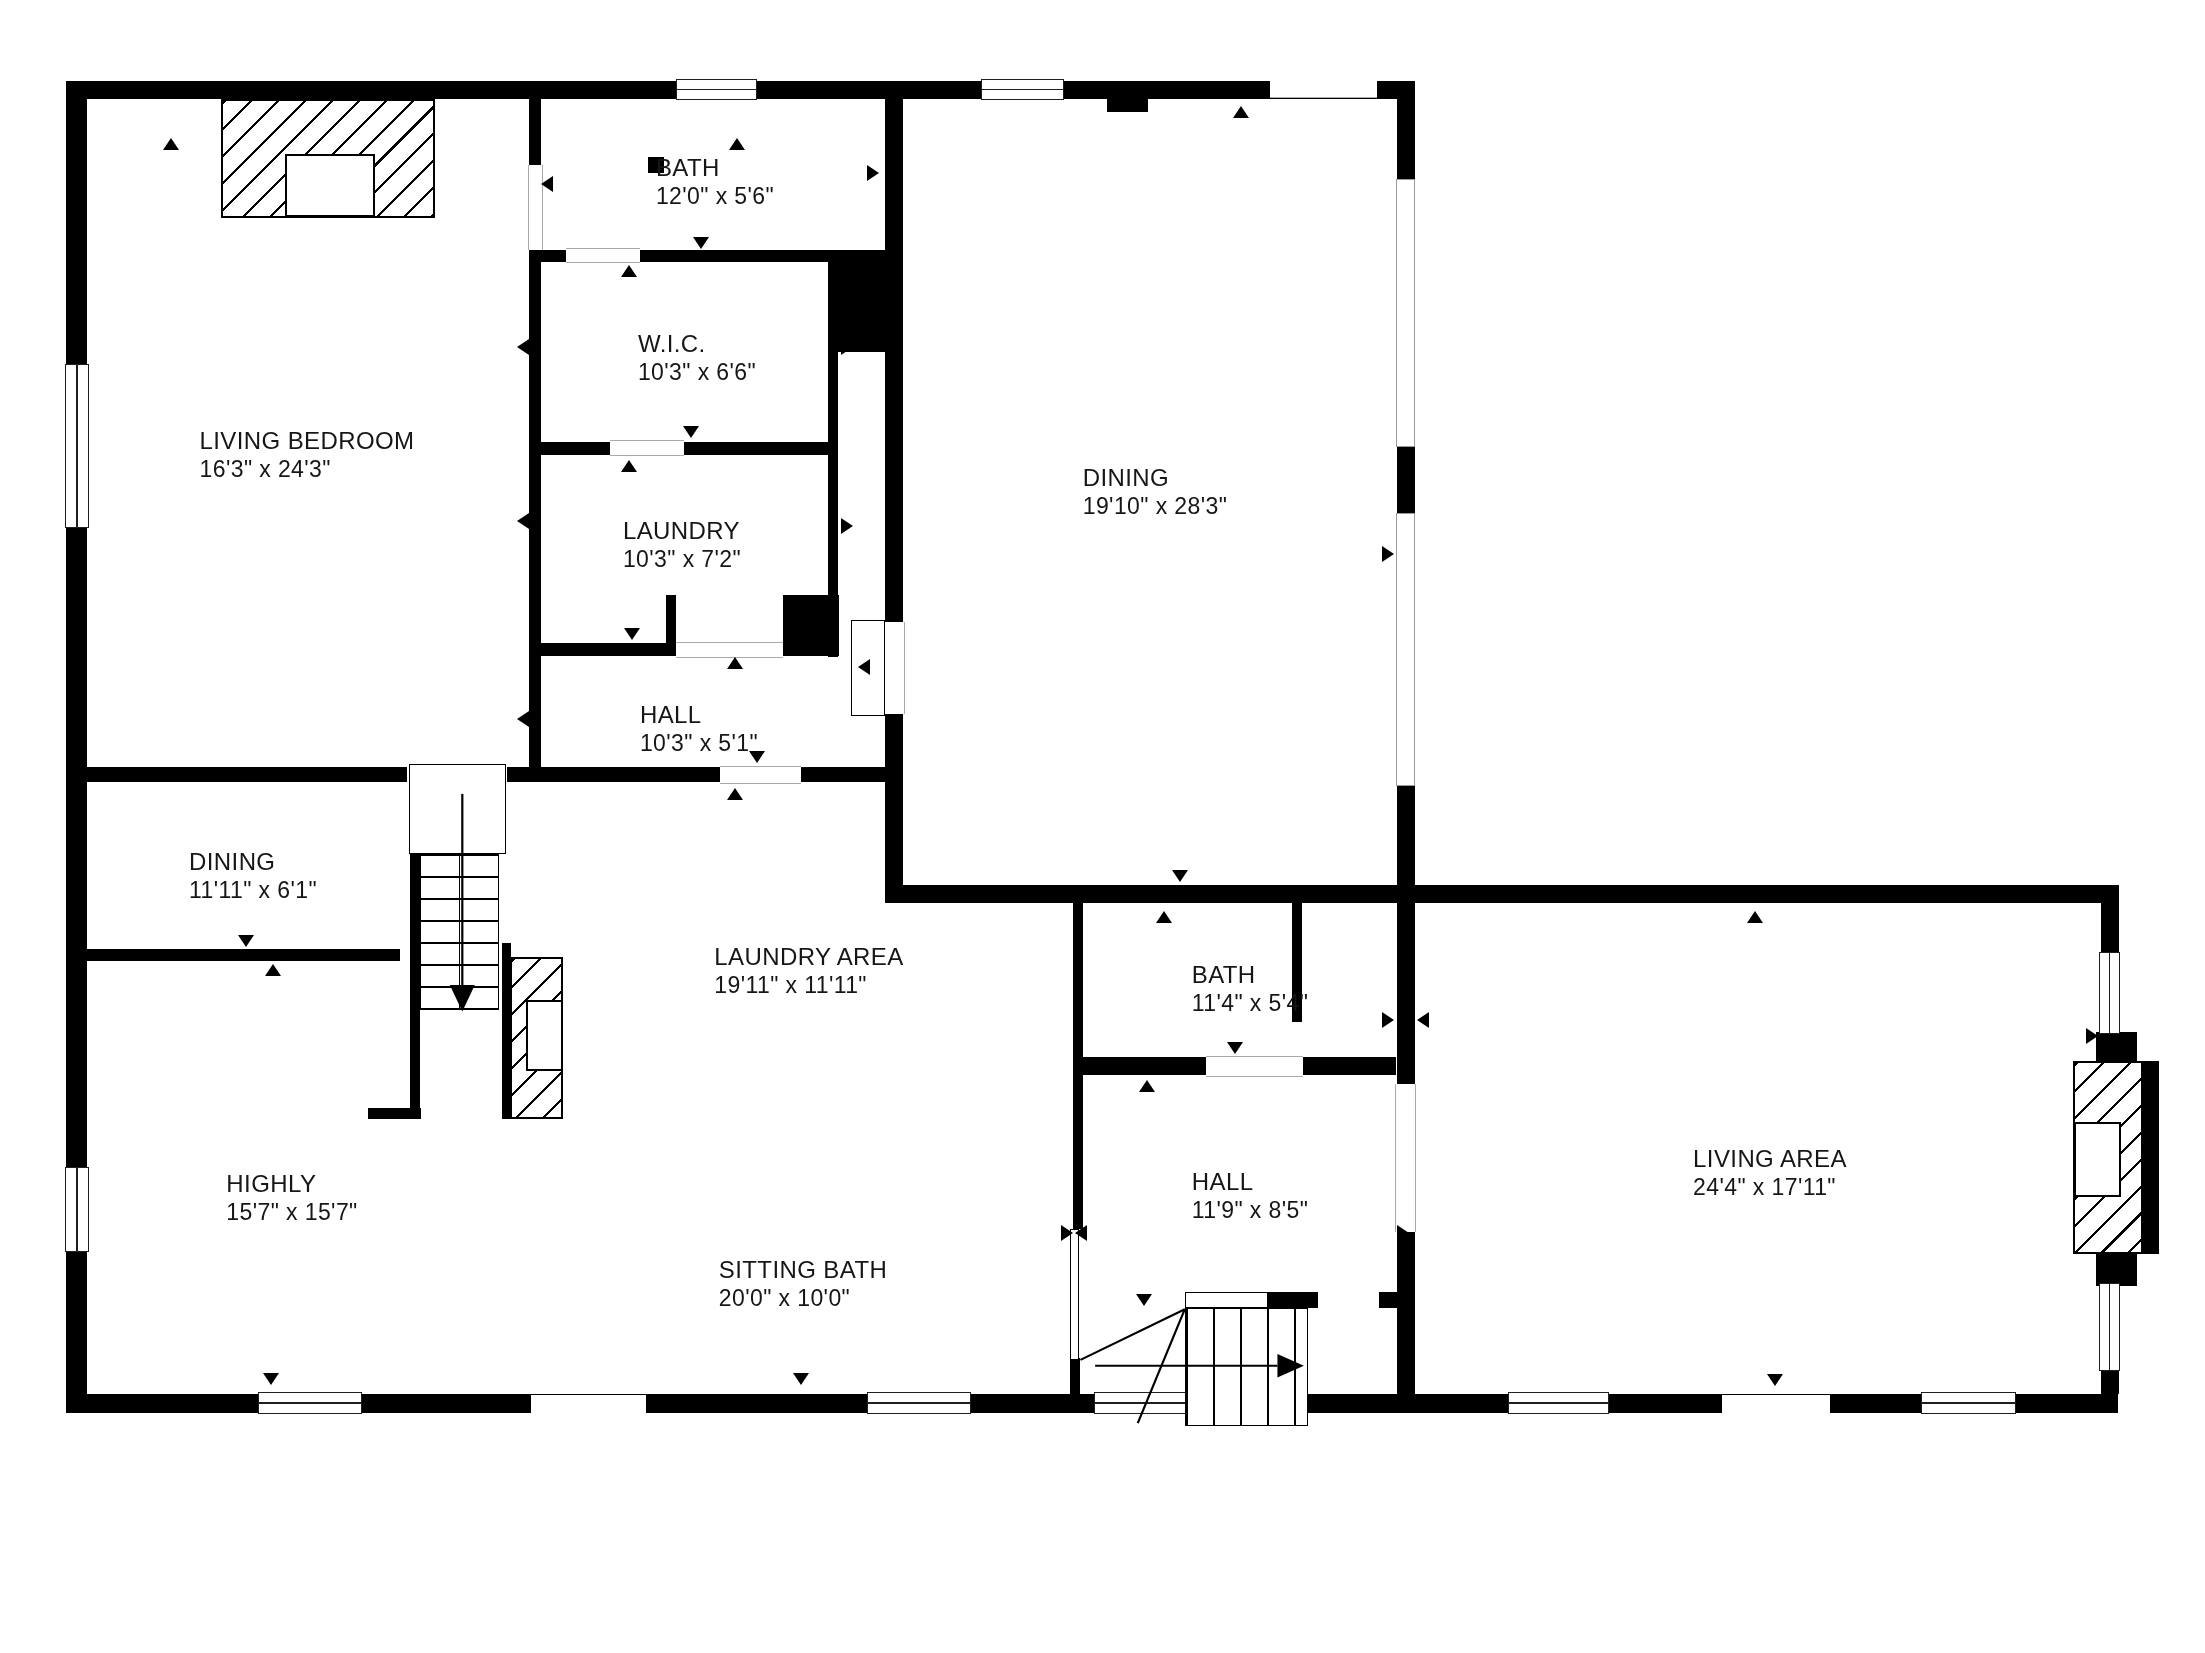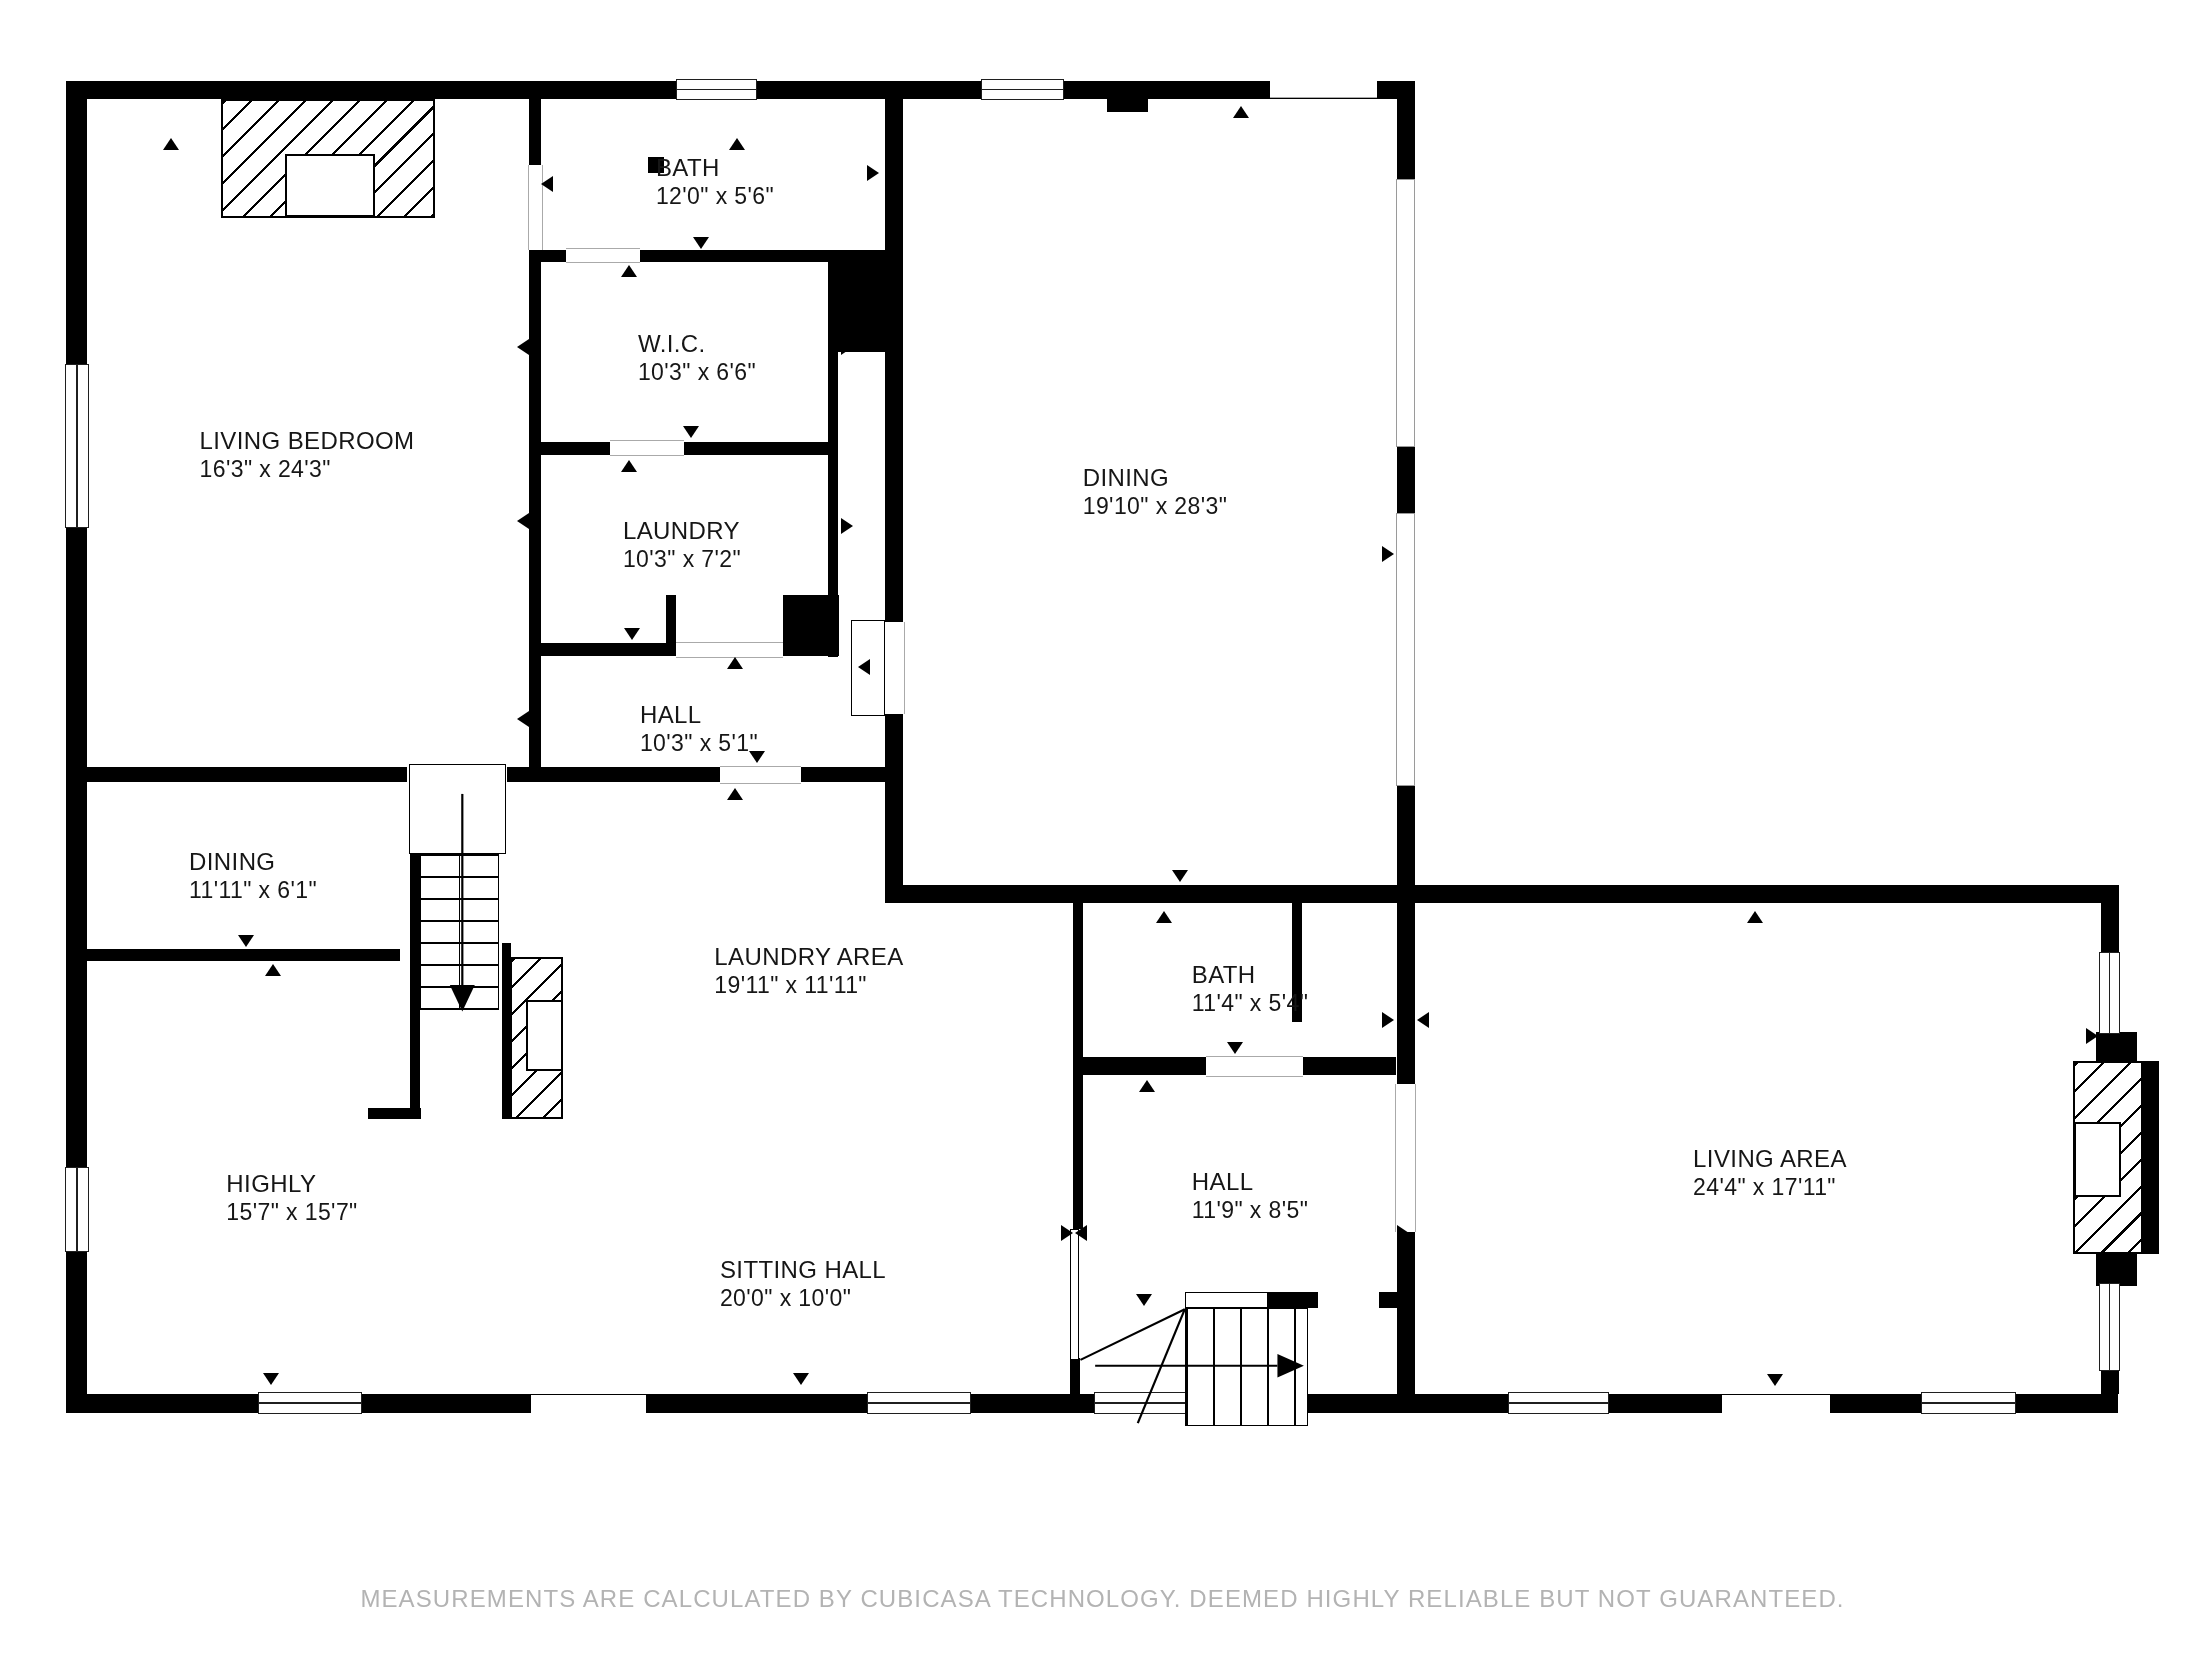--- a/index.html
+++ b/index.html
@@ -214,23 +214,22 @@
   </div>
   <div class="rl" style="left:1250px;top:1195px">
     <span class="rn">HALL</span>
     <span class="rd">11'9" x 8'5"</span>
   </div>
   <div class="rl" style="left:292px;top:1197px">
     <span class="rn">HIGHLY</span>
     <span class="rd">15'7" x 15'7"</span>
   </div>
   <div class="rl" style="left:803px;top:1283px">
-    <span class="rn">SITTING HALL</span>
+    <span class="rn">SITTING BATH</span>
     <span class="rd">20'0" x 10'0"</span>
   </div>
   <div class="rl" style="left:1770px;top:1172px">
     <span class="rn">LIVING AREA</span>
     <span class="rd">24'4" x 17'11"</span>
   </div>
 
-  <div id="footer">MEASUREMENTS ARE CALCULATED BY CUBICASA TECHNOLOGY. DEEMED HIGHLY RELIABLE BUT NOT GUARANTEED.</div>
 </div>
 
 
 </body></html>

